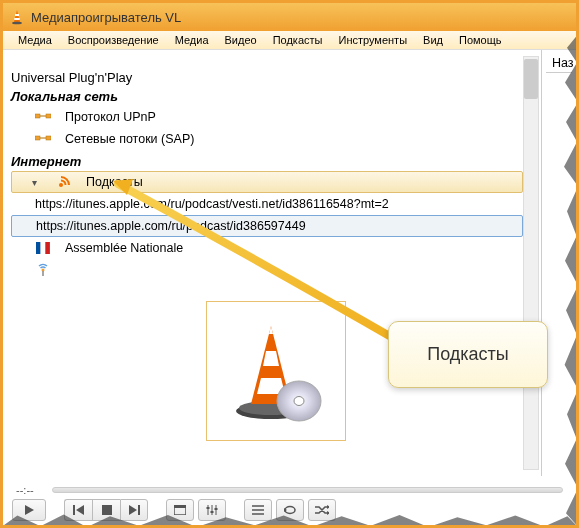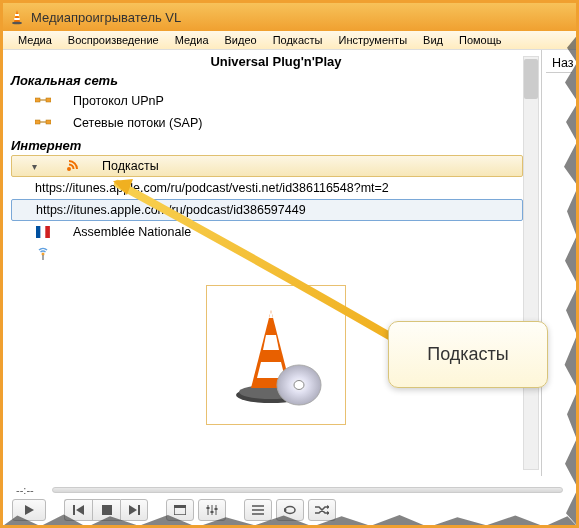--- a/index.html
+++ b/index.html
@@ -5,23 +5,23 @@
   * { box-sizing: border-box; margin: 0; padding: 0; font-family: "Segoe UI", Tahoma, sans-serif; }
   body { width: 579px; height: 528px; overflow: hidden; position: relative; background: #fff; }
   .window { width: 579px; height: 528px; border: 3px solid #f0a030; background: #fff; position: relative; overflow: hidden; }
   .titlebar { display: flex; align-items: center; height: 28px; background: linear-gradient(#f7c25a, #f0a030); padding: 0 6px; gap: 6px; }
   .titlebar .app-icon { display: flex; align-items: center; }
   .titlebar .title { flex: 1; text-align: left; font-size: 13px; color: #333; white-space: nowrap; }
   .menubar { display: flex; gap: 2px; padding: 0 8px; background: linear-gradient(#fff8e8, #ffecc0); border-bottom: 1px solid #ddd; font-size: 11px; }
   .menubar span { padding: 3px 7px; cursor: default; }
   .body { display: flex; height: calc(100% - 28px - 28px - 40px); }
   .sidebar { width: 538px; padding: 4px 0 0 8px; position: relative; overflow: hidden; }
-  .sidebar h4 { font-size: 13px; font-weight: bold; margin: 0 0 2px 0; text-align: center; }
+  .sidebar h4 { font-size: 13px; font-weight: normal; margin: 16px 0 2px 0; }
   .section-title { font-size: 13px; font-weight: bold; margin: 4px 0 2px 0; font-style: italic; }
-  .tree-row { display: flex; align-items: center; gap: 22px; height: 22px; font-size: 12.5px; padding-left: 10px; cursor: default; }
+  .tree-row { display: flex; align-items: center; gap: 14px; height: 22px; font-size: 12.5px; padding-left: 10px; cursor: default; }
   .tree-row.indent { padding-left: 24px; }
   .tree-row.indent2 { padding-left: 20px; }
   .tree-row.selected { background: linear-gradient(#fdf6e3, #f7e7b8); border: 1px solid #e0c070; border-radius: 2px; margin-right: 18px; }
   .tree-row.url-selected { background: #eef3f8; border: 1px solid #7aa8d8; border-radius: 2px; margin-right: 18px; }
   .tree-row .expander { width: 10px; font-size: 10px; color: #555; }
   .icon-slot { width: 16px; height: 16px; display: flex; align-items: center; justify-content: center; }
   .sidebar-scroll { position: absolute; right: 2px; top: 6px; bottom: 6px; width: 16px; background: #f0f0f0; border: 1px solid #ddd; }
   .sidebar-scroll .thumb { width: 100%; height: 40px; background: #ccc; border-radius: 2px; margin-top: 2px; }
   .right-panel { flex: 1; border-left: 1px solid #ccc; padding: 4px; font-size: 12.5px; overflow: hidden; }
   .right-header { display: flex; border-bottom: 1px solid #ccc; }

